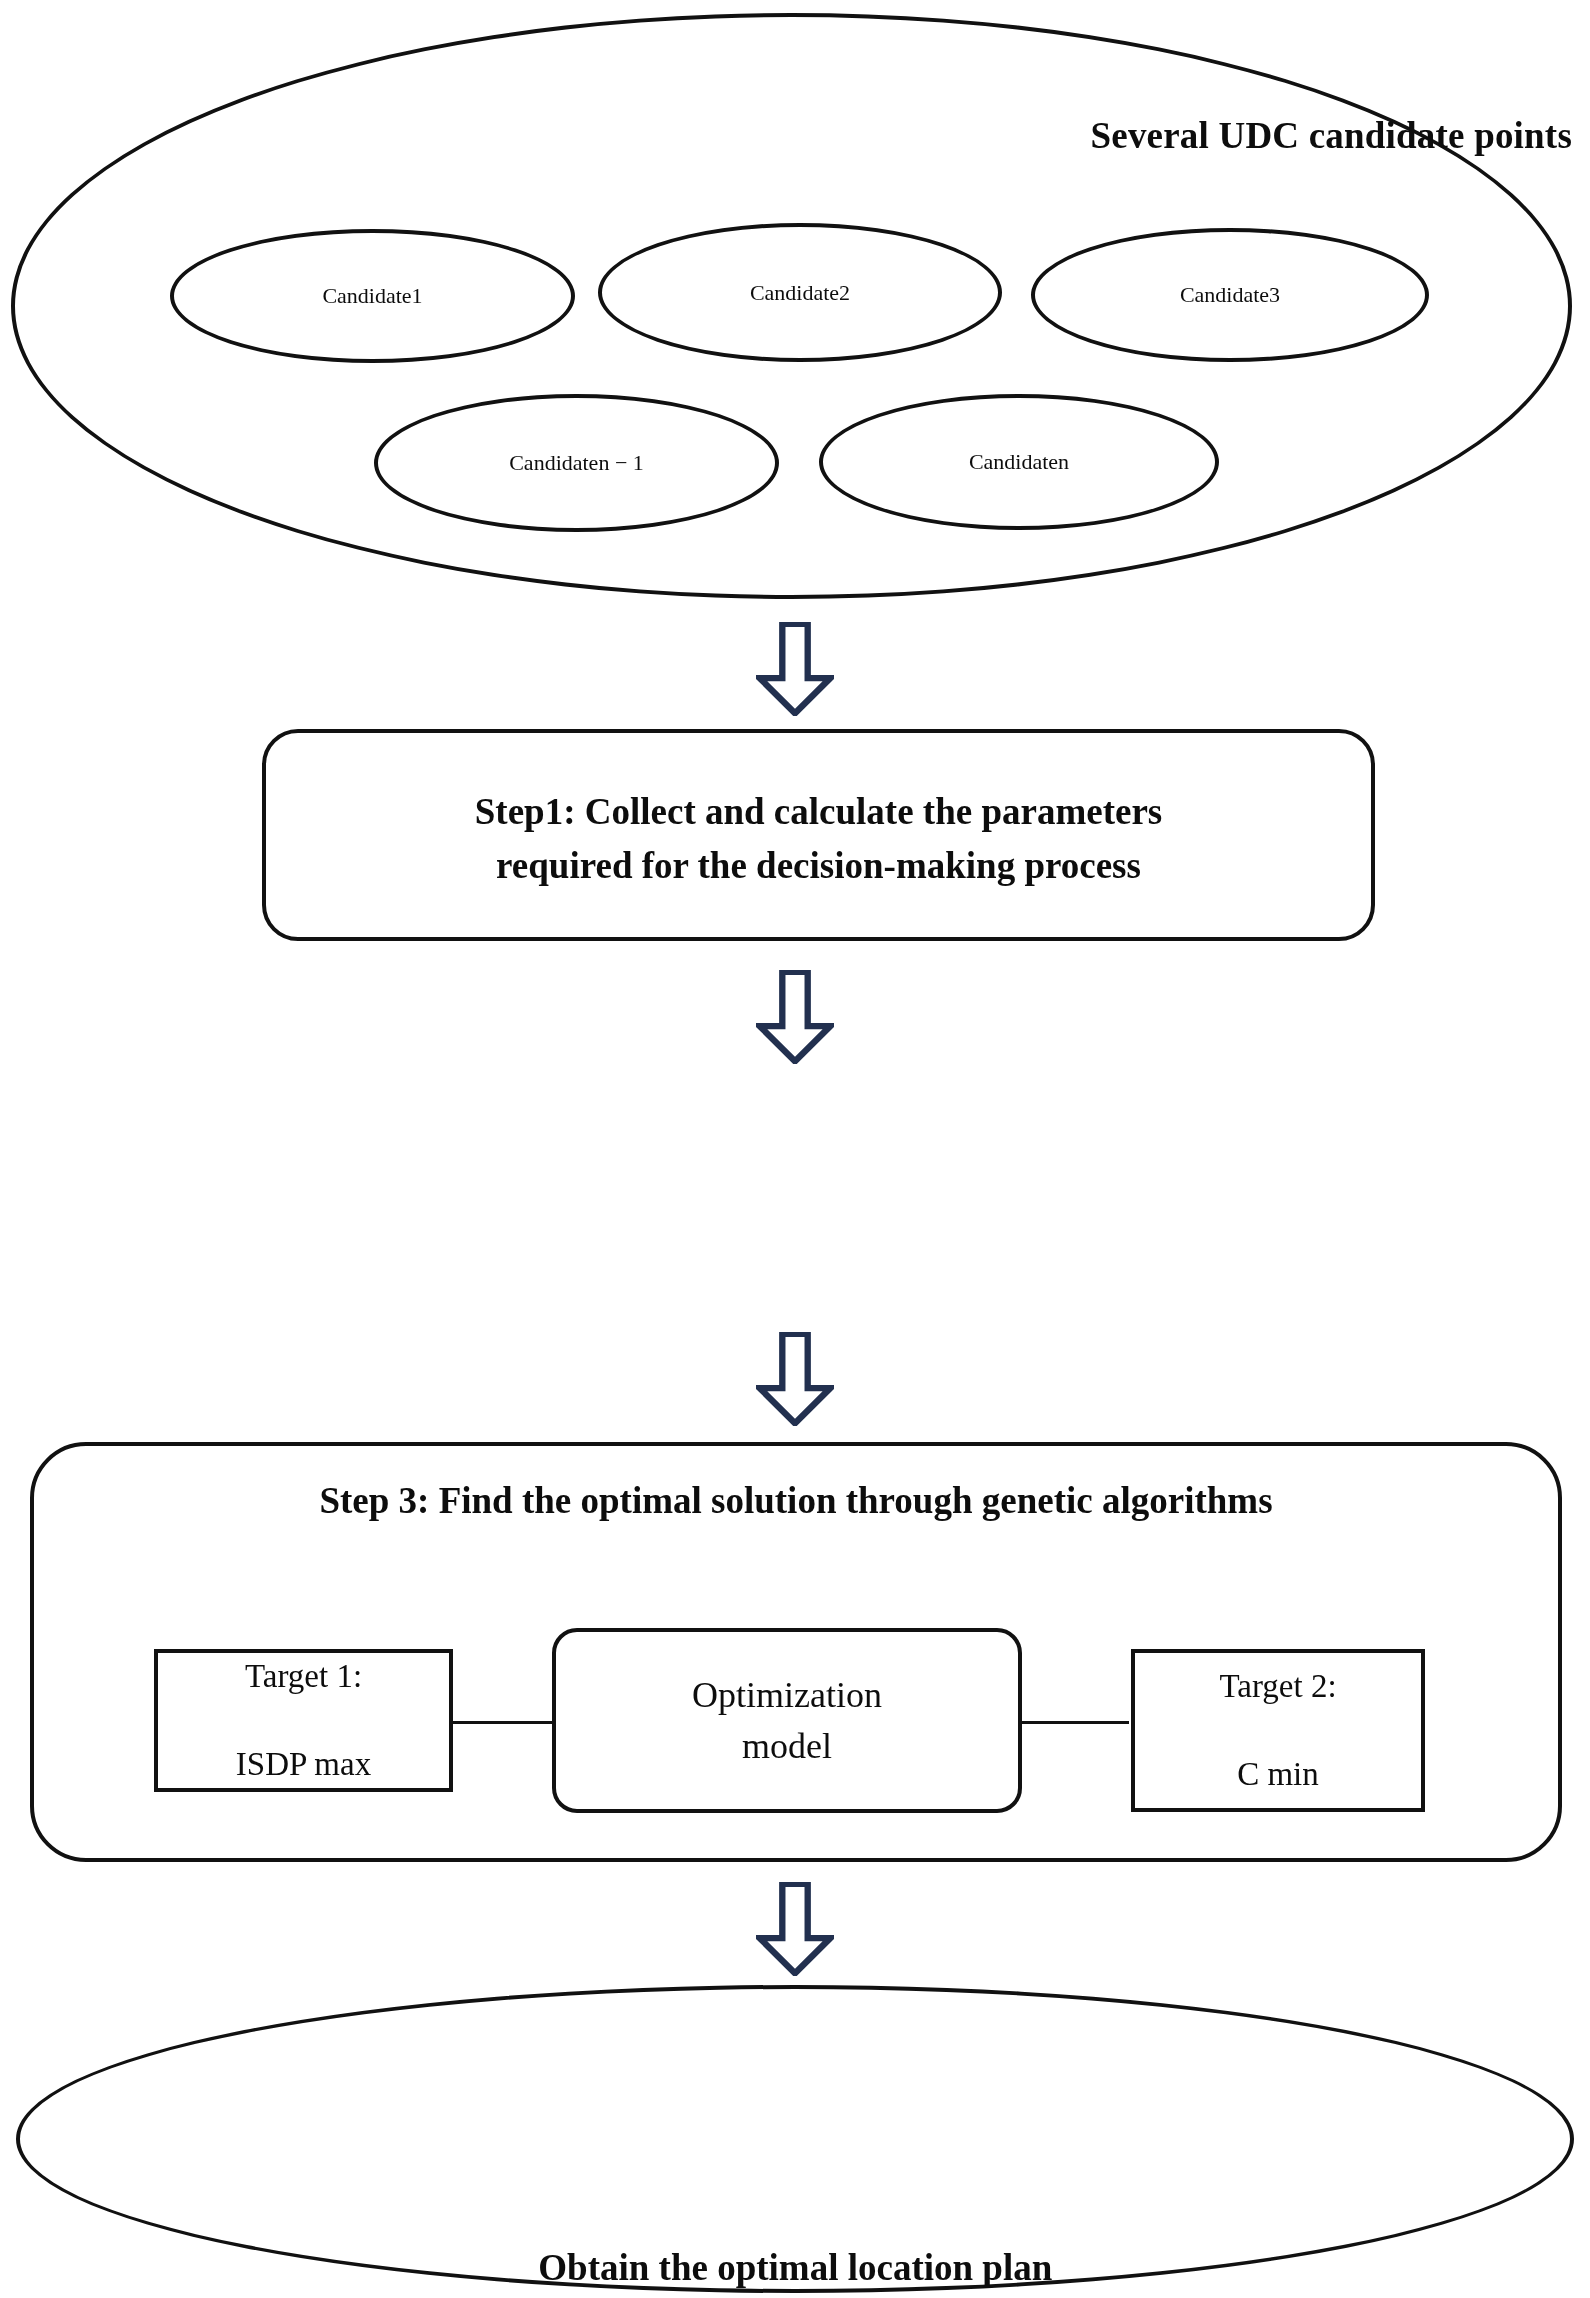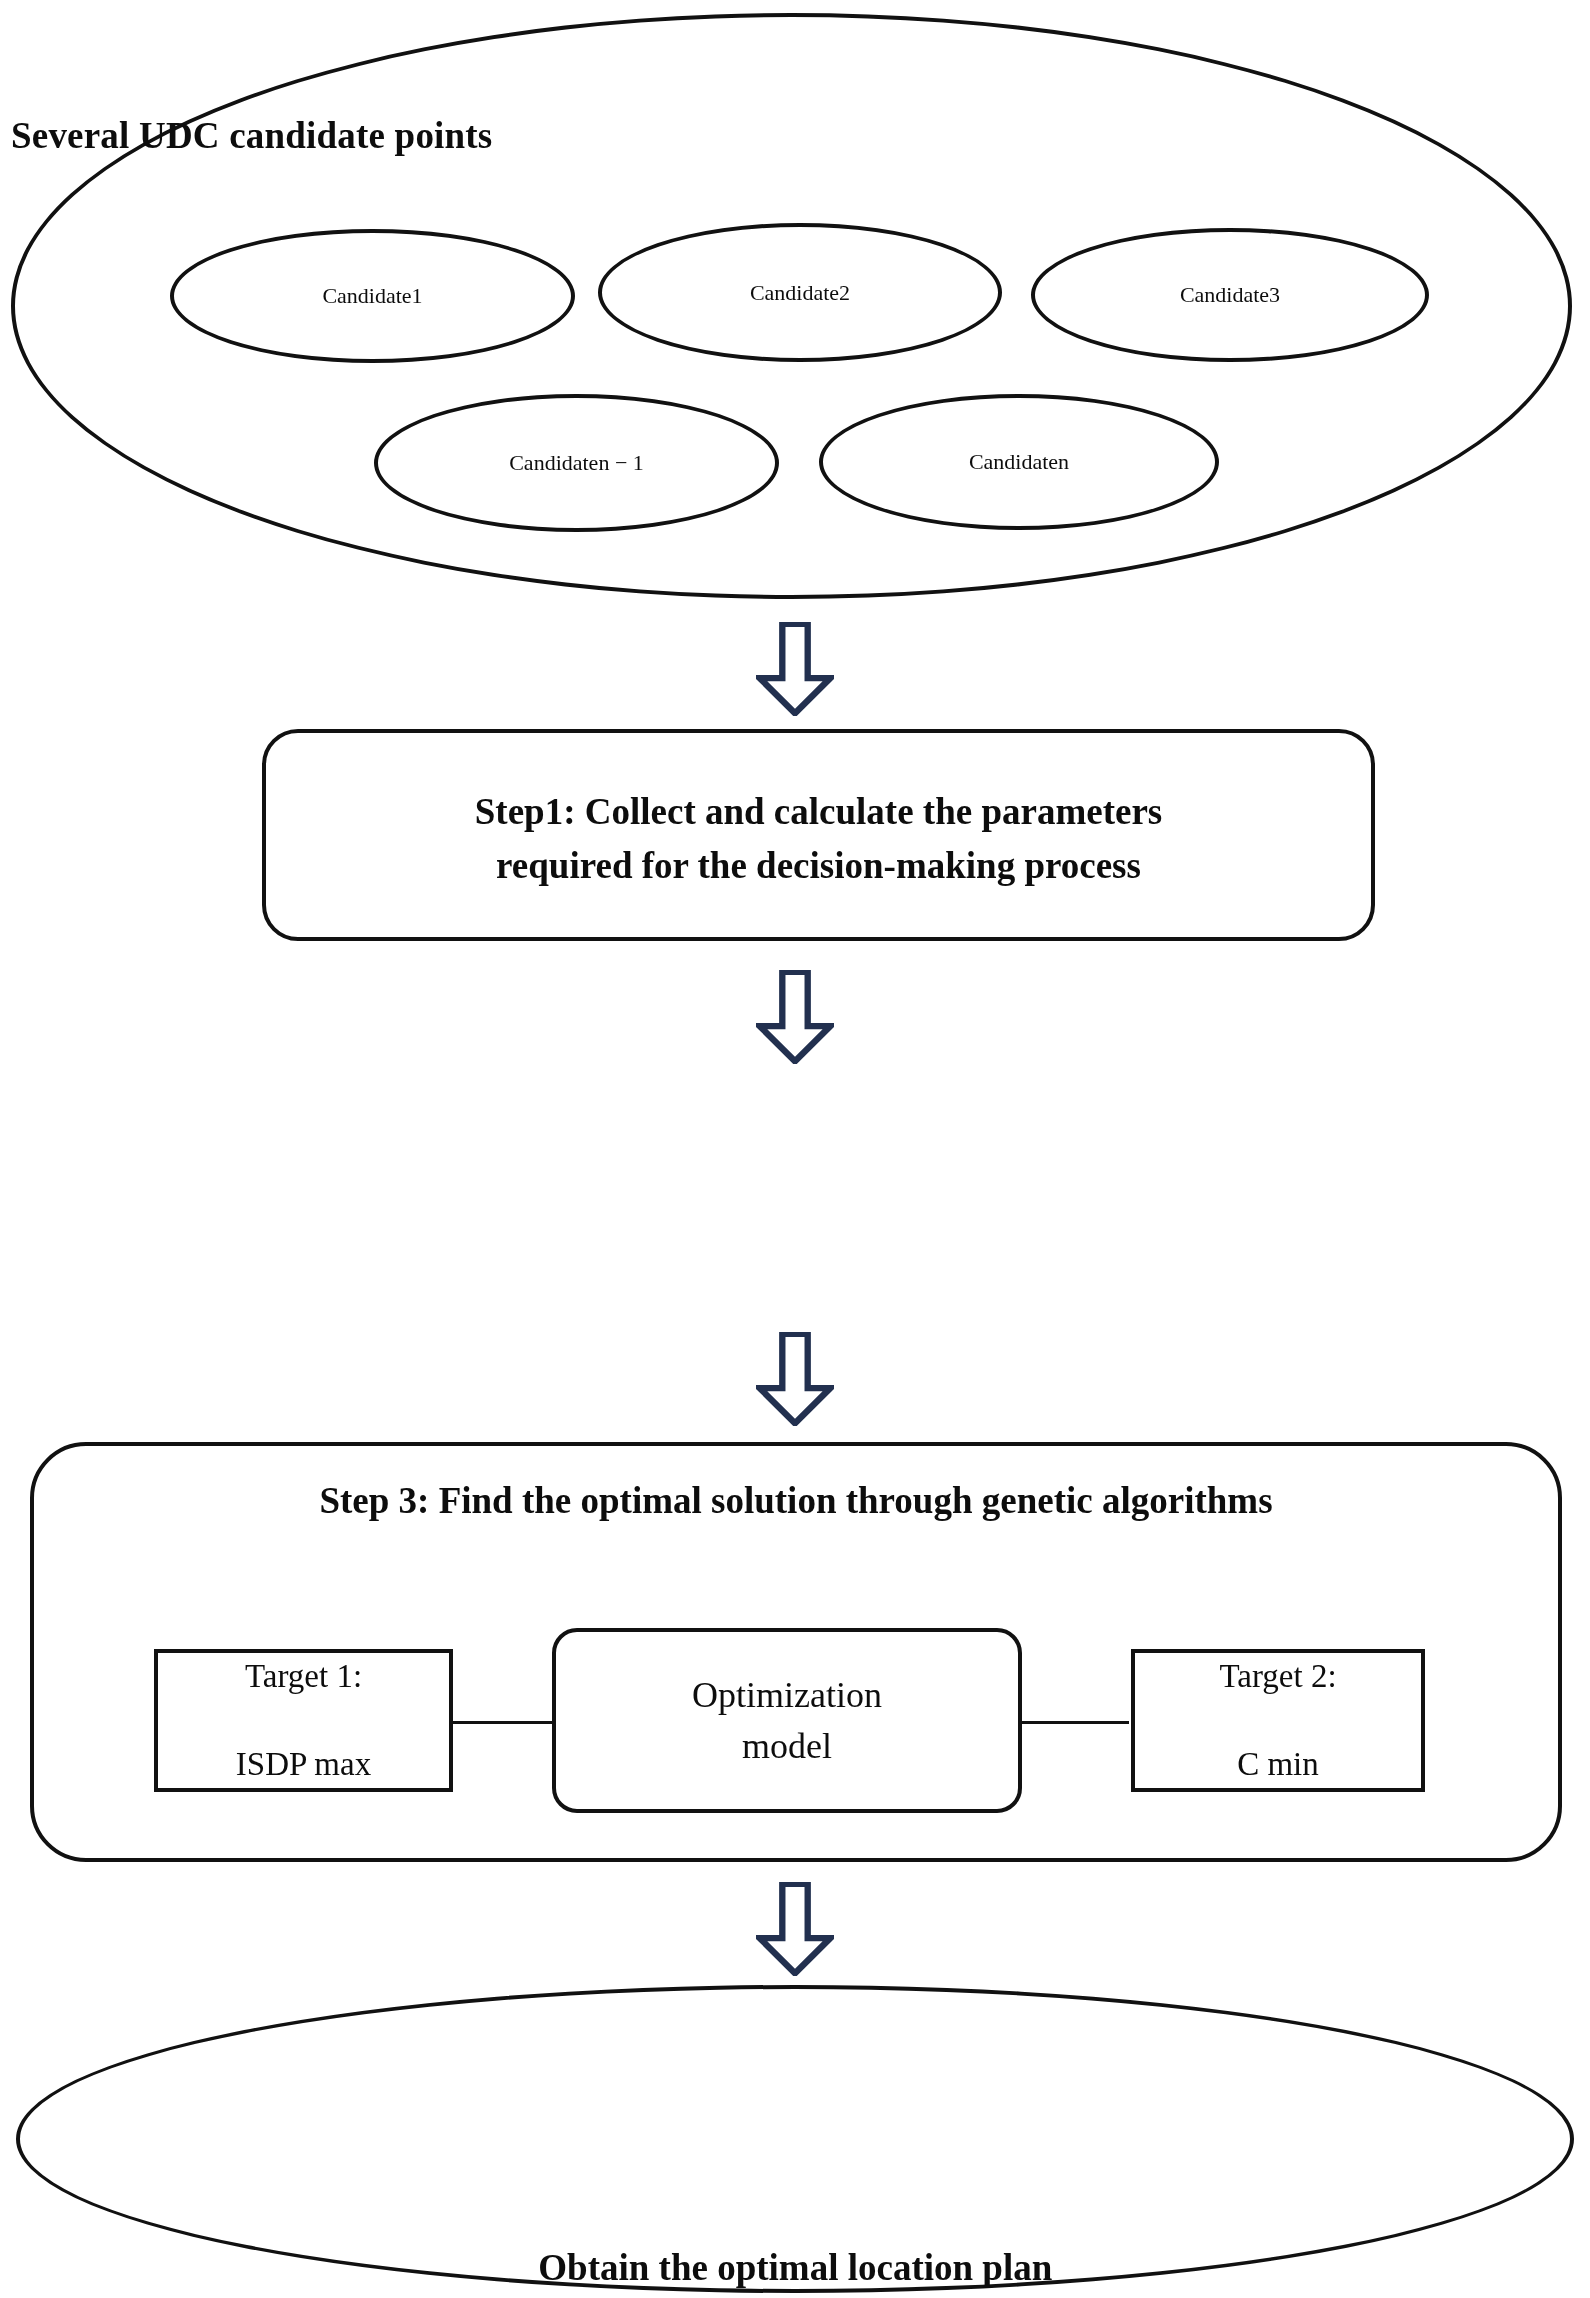--- a/index.html
+++ b/index.html
@@ -25,21 +25,21 @@
     width: 1561px;
     height: 586px;
     border: 4.5px solid #111111;
     border-radius: 50%;
     box-sizing: border-box;
   }
   .pool-title {
     left: 11px;
     top: 116px;
     width: 1561px;
-    text-align: left;
+    text-align: right;
     font-weight: bold;
     font-size: 37px;
     letter-spacing: 0.2px;
     line-height: 1.1;
   }
 
   
   .cand {
     border: 4.5px solid #111111;
     border-radius: 50%;
@@ -195,21 +195,21 @@
   <div class="abs target-box" style="left:154px; top:1649px; width:299px; height:143px;">
     <span>Target 1:</span>
     <span>ISDP max</span>
   </div>
 
   <div class="abs opt-box" style="left:552px; top:1628px; width:470px; height:185px;">
     <span>Optimization</span>
     <span>model</span>
   </div>
 
-  <div class="abs target-box" style="left:1131px; top:1649px; width:294px; height:143px;text-align:center;">
+  <div class="abs target-box" style="left:1131px; top:1649px; width:294px; height:163px;text-align:center;">
     <span>Target 2:</span>
     <span>C min</span>
   </div>
 
   <div class="abs arrow" style="left:756px; top:1882px;">
     <svg viewBox="0 0 86 104" preserveAspectRatio="none">
       <polygon points="29,2 57,2 57,62 82,62 43,101 4,62 29,62" fill="#ffffff" stroke="#22304f" stroke-width="7" stroke-linejoin="miter"></polygon>
     </svg>
   </div>
 

